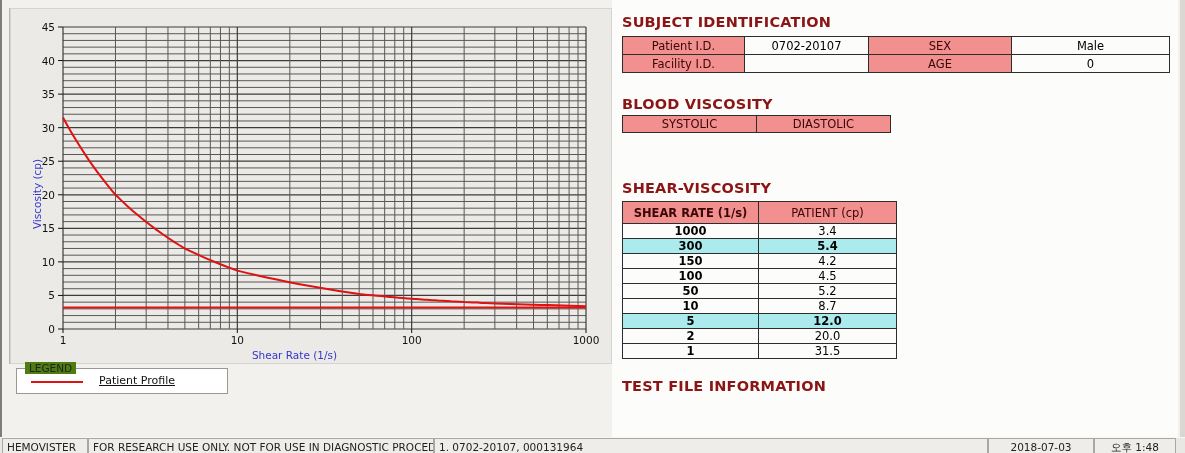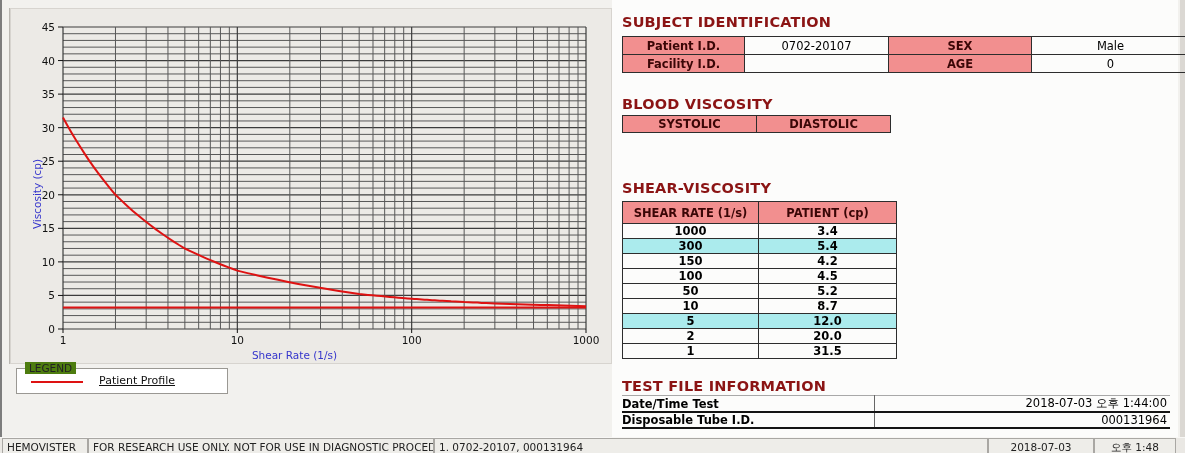--- a/index.html
+++ b/index.html
@@ -24,34 +24,34 @@
 
   
   .right-panel { position:absolute; left:612px; top:0; width:566px; height:437px; background:#fcfcfb; }
   .sec { position:absolute; left:10px; font-size:14.5px; font-weight:bold; color:var(--accent);
          letter-spacing:.2px; white-space:nowrap; }
   #h-subject { top:14px; } #h-blood { top:96px; } #h-shear { top:180px; } #h-test { top:378px; }
 
   table.tbl { border-collapse:collapse; position:absolute; table-layout:fixed; }
   table.tbl td, table.tbl th { border:1px solid #2d2d2d; font-size:11.5px; text-align:center;
                                vertical-align:middle; padding:0; overflow:hidden; white-space:nowrap; }
-  .hdr { background:var(--pink); font-weight:bold; color:#3a0606; }
+  .hdr { background:var(--pink); font-weight:normal; color:#3a0606; }
 
   #subject-table { left:10px; top:36px; width:526px; }
   #subject-table td { height:18px; }
-  #subject-table .cl1 { width:122px; } #subject-table .cv1 { width:144px; }
+  #subject-table .cl1 { width:122px; } #subject-table .cv1 { width:124px; }
   #subject-table .cl2 { width:143px; } #subject-table .cv2 { width:158px; }
 
   #blood-table { left:10px; top:115px; width:268px;border-radius:16px; }
   #blood-table td, #blood-table th { height:17px; width:134px; }
   #blood-table .val { font-weight:bold; }
 
   #shear-table { left:10px; top:201px; width:274px; }
   #shear-table th { height:22px; }
-  #shear-table td { height:14px;font-weight:bold; }
+  #shear-table td { height:14px; }
   #shear-table .c1 { width:136px; font-weight:bold; }
   #shear-table .c2 { width:138px; }
   #shear-table tr.hl td { background:var(--cyan); font-weight:bold; }
 
   #test-table { left:10px; top:395px; width:548px; }
   #test-table td { border:none; border-bottom:2px solid #141414; height:16px; font-size:11.5px; }
   #test-table tr:first-child td { border-top:1px solid #a8a8a8; }
   #test-table .tl { width:252px; font-weight:bold; text-align:left; border-right:1px solid #666; }
   #test-table .tv { width:296px; text-align:right; padding-right:3px; }
 
@@ -267,32 +267,20 @@
             <td class="c2">20.0</td>
           </tr>
           <tr>
             <td class="c1">1</td>
             <td class="c2">31.5</td>
           </tr>
         </tbody>
     </table>
 
     <div class="sec" id="h-test">TEST FILE INFORMATION</div>
-    <table class="tbl" id="test-table">
-      <tbody>
-          <tr>
-        <td class="tl">Date/Time Test</td>
-        <td class="tv">2018-07-03  오후 1:44:00</td>
-      </tr>
-      <tr>
-        <td class="tl">Disposable Tube I.D.</td>
-        <td class="tv">000131964</td>
-      </tr>
-    </tbody>
-      </table>
   </div>
 
   <div class="status-bar">
     <div class="seg s1">HEMOVISTER</div>
     <div class="seg s2">FOR RESEARCH USE ONLY. NOT FOR USE IN DIAGNOSTIC PROCEDURES</div>
     <div class="seg s3">1. 0702-20107, 000131964</div>
     <div class="seg s4">2018-07-03</div>
     <div class="seg s5">오후 1:48</div>
   </div>
 

